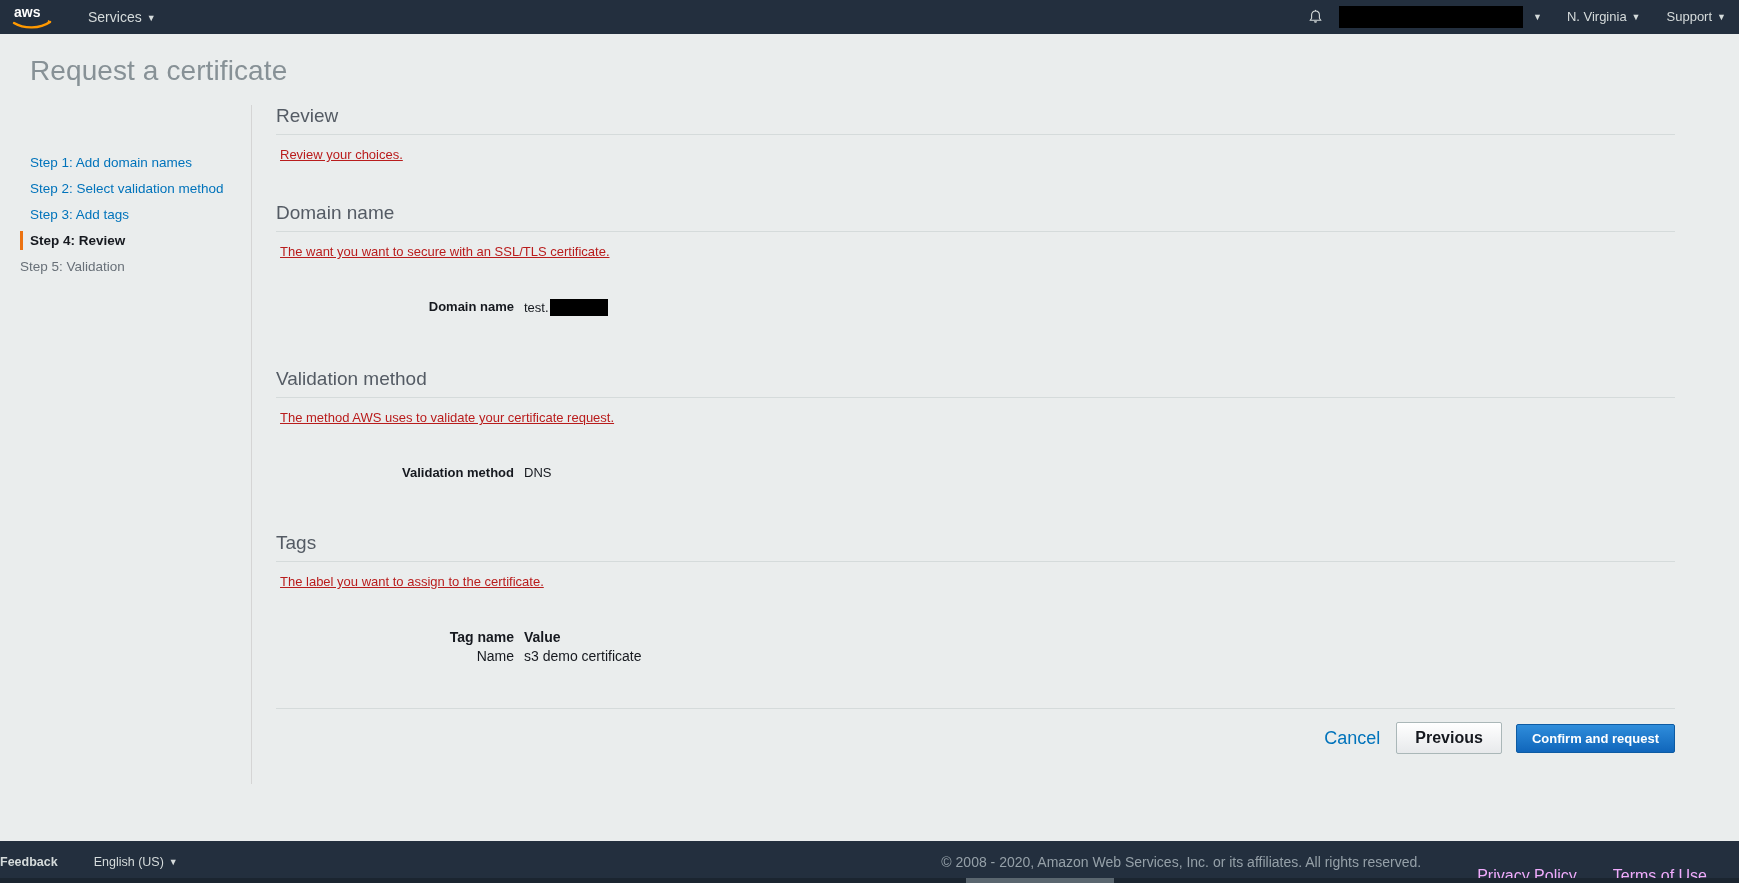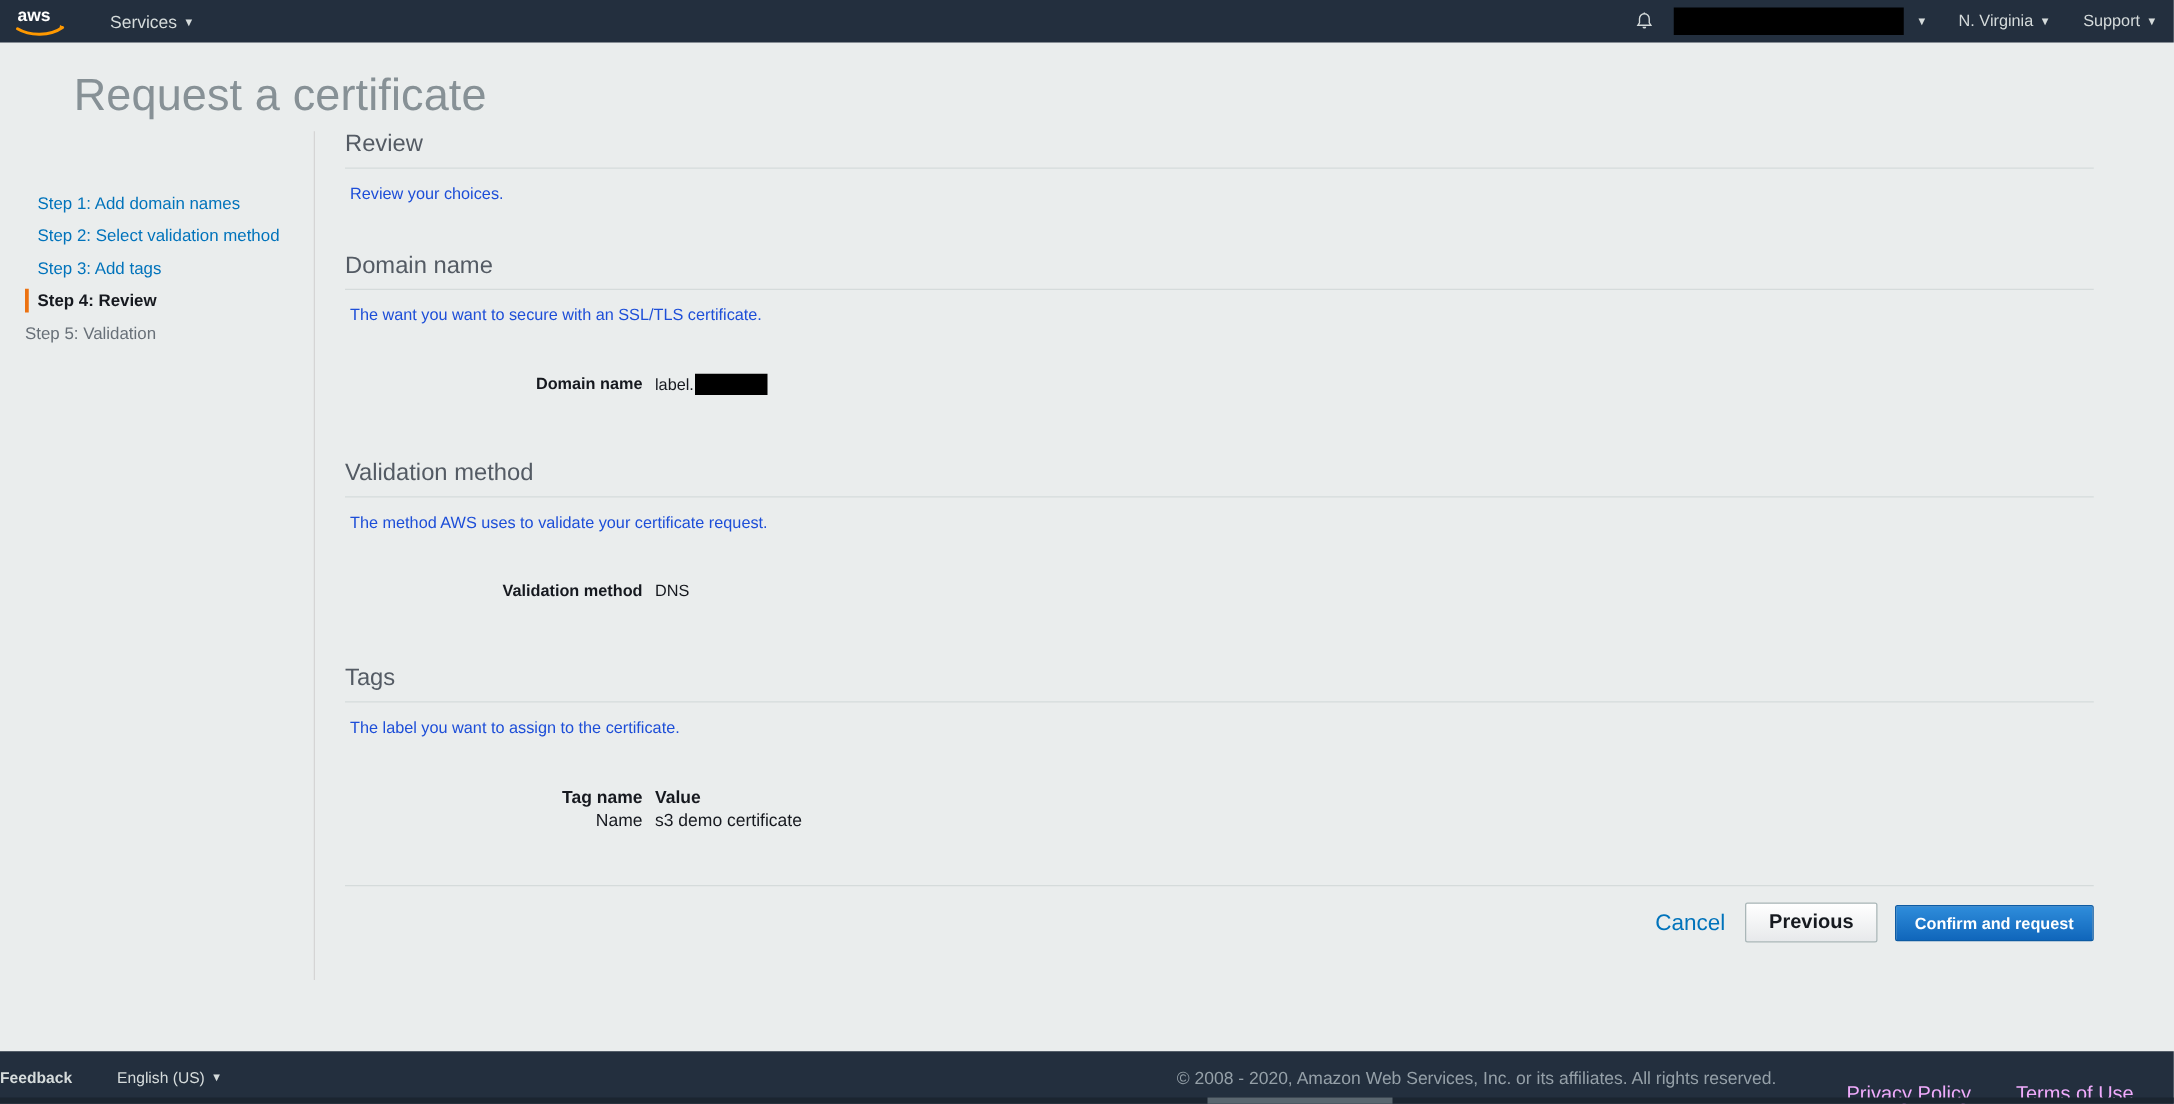--- a/index.html
+++ b/index.html
@@ -83,25 +83,24 @@
     height: 34px;
     line-height: 34px;
     cursor: pointer;
     white-space: nowrap;
   }
 
   
   .page-title {
     position: absolute;
     left: 30px; top: 55px;
-    font-size: 36px;
+    font-size: 28px;
     font-weight: normal;
     color: #879196;
     letter-spacing: 0.1px;
-    margin-left: 29px;
   }
 
   
   .sidebar {
     position: absolute;
     left: 0; top: 105px;
     width: 251px;
     margin-top: 44px;
   }
   .step {
@@ -151,22 +150,23 @@
     color: #545b64;
     padding-bottom: 7px;
   }
   .hrule {
     height: 1px;
     background: #d5dbdb;
     width: 100%;
   }
   .section-desc {
     font-size: 13px;
-    color: #1d4ed8;
+    color: #b91c1c;
     padding: 12px 0 0 4px;
+    text-decoration: underline;
   }
   .block { margin-bottom: 0; }
   .sp-domain { height: 40px; }
   .kv-row {
     display: flex;
     font-size: 13px;
     color: #16191f;
   }
   .kv-label {
     width: 248px;
@@ -372,21 +372,21 @@
   <div class="gap-md"></div>
 
   <section class="block">
     <h2 class="section-title">Domain name</h2>
     <div class="hrule"></div>
     <p class="section-desc">The want you want to secure with an SSL/TLS certificate.</p>
     <div class="sp-domain"></div>
     <div class="kv-row">
       <div class="kv-label">Domain name</div>
       <div class="kv-value">
-        <span>label.</span>
+        <span>test.</span>
           <span class="redact-inline"></span>
       </div>
     </div>
   </section>
 
   <div class="gap-lg"></div>
 
   <section class="block">
     <h2 class="section-title">Validation method</h2>
     <div class="hrule"></div>

